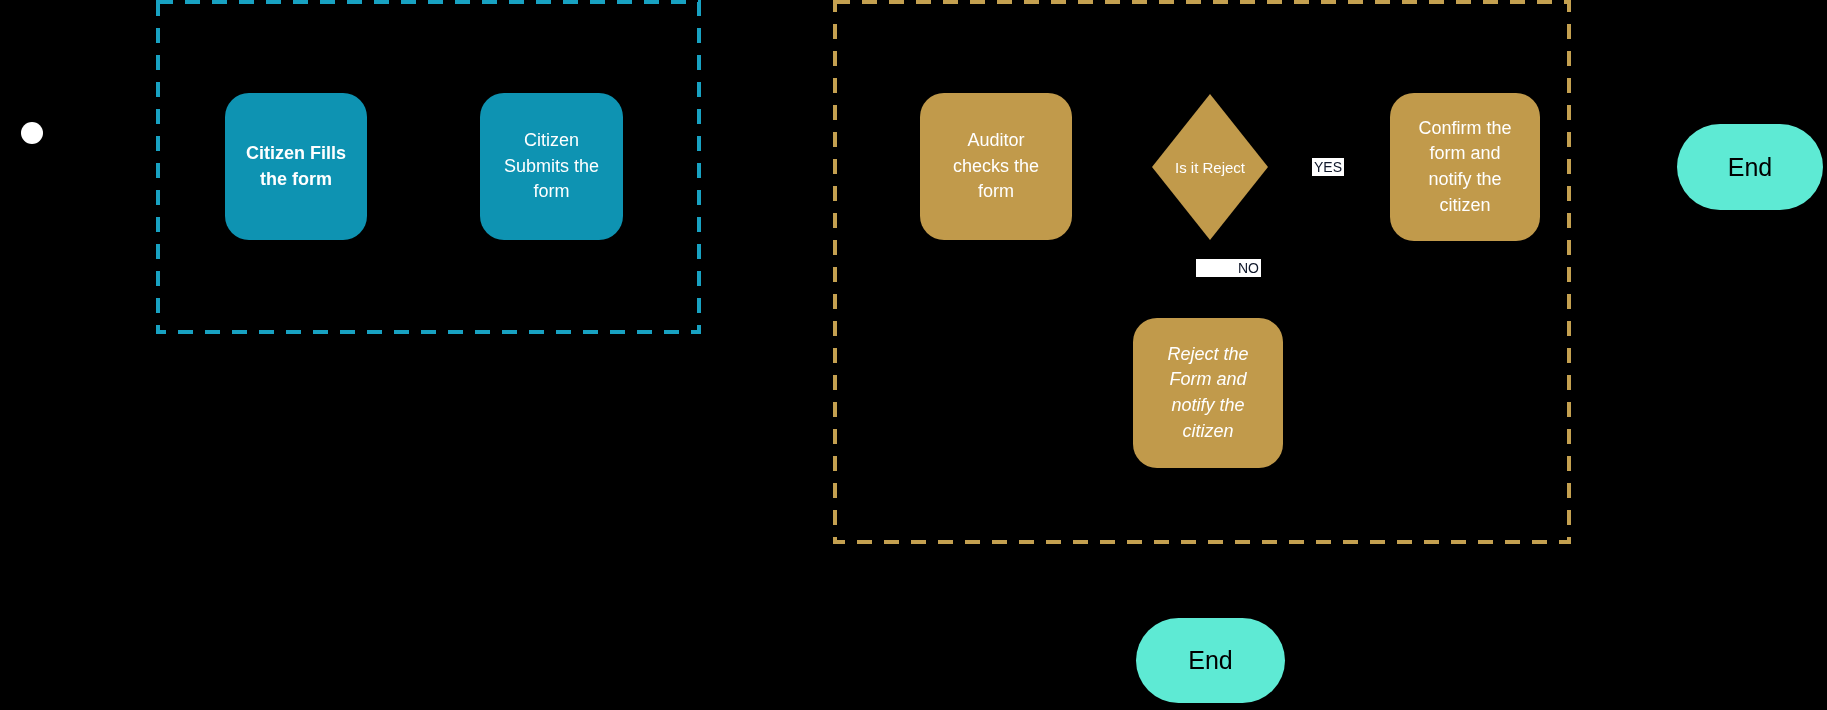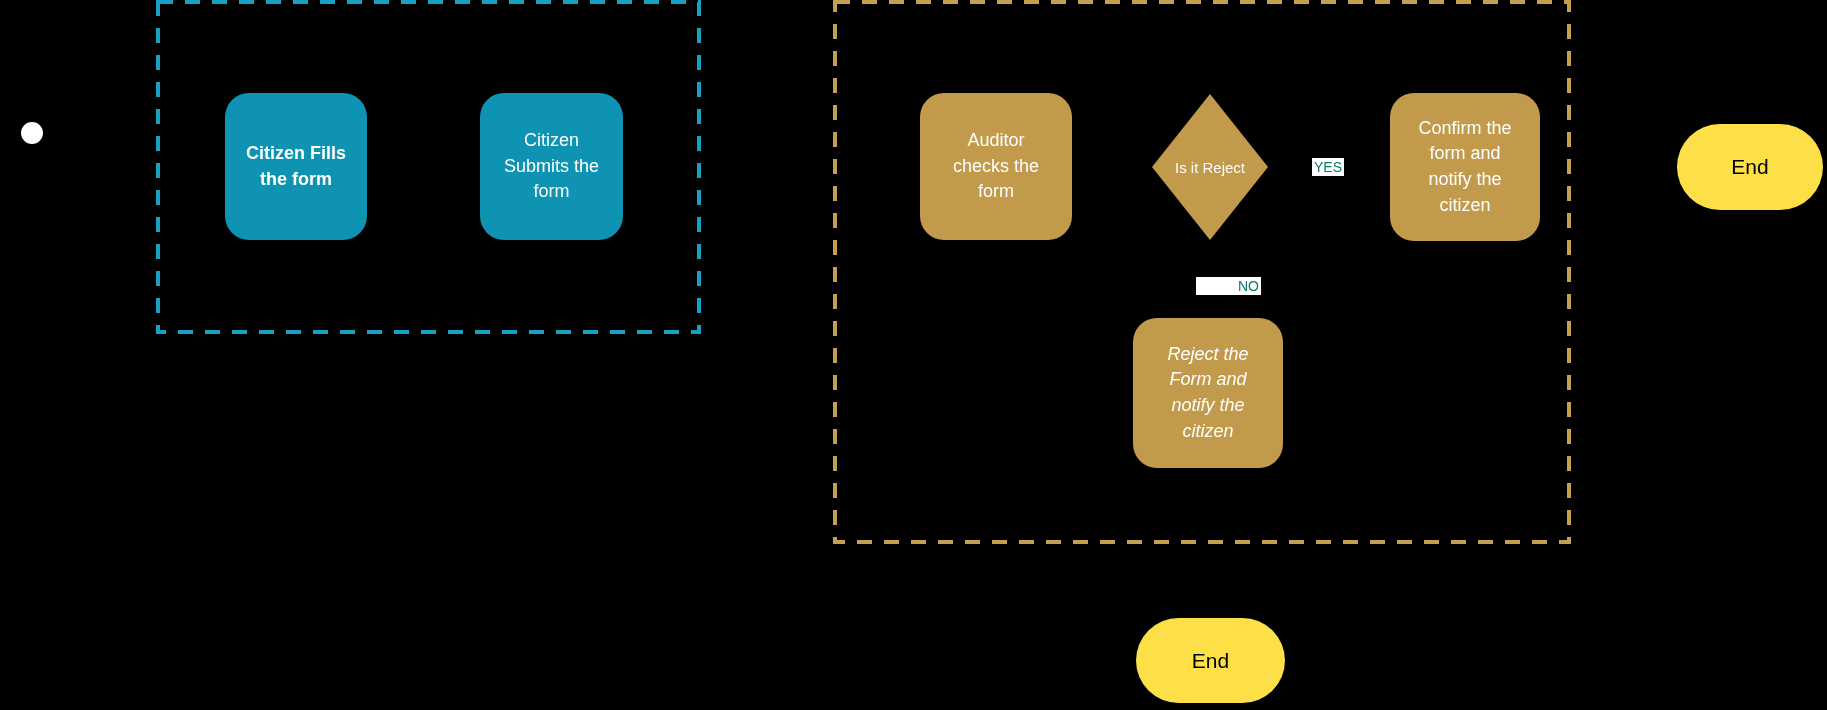--- a/index.html
+++ b/index.html
@@ -14,25 +14,25 @@
     border-radius:24px;
   }
   .teal{background:#0E93B2;}
   .gold{background:#C19A4B;}
   .diamond{
     clip-path:polygon(50% 0,100% 50%,50% 100%,0 50%);
     background:#C19A4B;color:#fff;font-size:15px;
     display:flex;align-items:center;justify-content:center;text-align:center;
   }
   .end-pill{
-    background:#fde047;color:#000;border-radius:43px;
-    display:flex;align-items:center;justify-content:center;font-size:21px;
+    background:#5eead4;color:#000;border-radius:43px;
+    display:flex;align-items:center;justify-content:center;font-size:25px;
   }
   .edge-label{
-    background:#ffffff;color:#0f766e;font-size:14px;line-height:1.15;
+    background:#ffffff;color:#0f172a;font-size:14px;line-height:1.15;
     padding:1px 2px;white-space:nowrap;
   }
   .start-circle{width:22px;height:22px;border-radius:50%;background:#ffffff;}
 </style>
 </head>
 <body>
 
 <div id="stage">
 
   <div class="abs start-circle" style="left:21px;top:122px;"></div>
@@ -55,21 +55,21 @@
   <div class="abs task gold" style="left:888px;top:93px;width:152px;height:147px;margin-left:32px;">Auditor
 checks the
 form</div>
 
   <div class="abs diamond" style="left:1152px;top:94px;width:116px;height:146px;">
     <span>Is it Reject</span>
   </div>
 
   <div class="abs edge-label" style="left:1312px;top:158px;">YES</div>
 
-  <div class="abs edge-label" style="left:1196px;top:277px;padding-left:42px;">NO</div>
+  <div class="abs edge-label" style="left:1196px;top:259px;padding-left:42px;">NO</div>
 
   <div class="abs task gold" style="left:1390px;top:93px;width:150px;height:148px;">Confirm the
 form and
 notify the
 citizen</div>
 
   <div class="abs task gold" style="left:1133px;top:318px;width:150px;height:150px;font-style:italic;">Reject the
 Form and
 notify the
 citizen</div>

